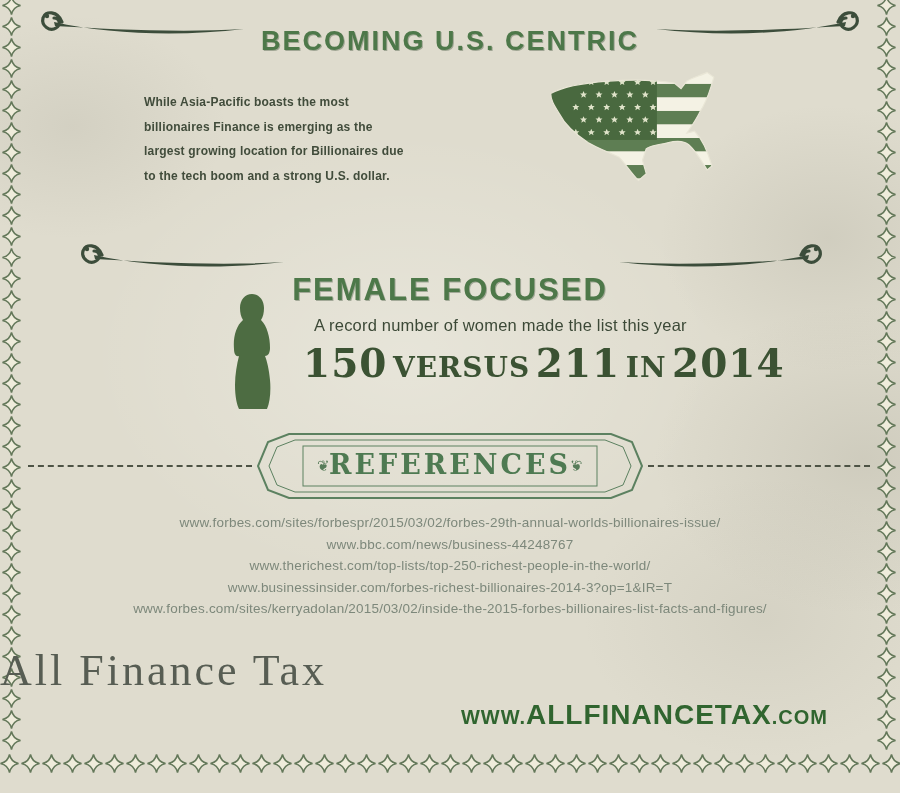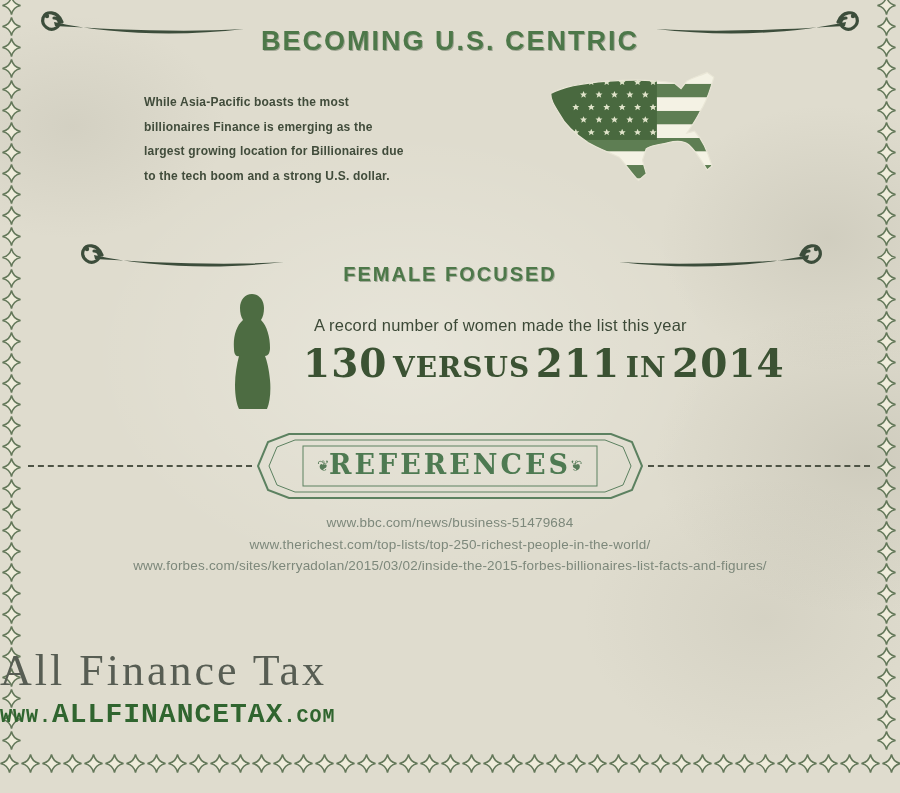--- a/index.html
+++ b/index.html
@@ -23,21 +23,21 @@
   
   .flourish{position:absolute;width:210px;height:34px;}
   .mirror{transform:scaleX(-1);}
   
   .sec-title{
     position:absolute;left:0;width:900px;text-align:center;
     font-weight:bold;color:#4d7849;letter-spacing:2px;
     text-shadow:1px 1px 0 rgba(44,66,40,.35);
   }
   #title-us{top:8px;font-size:27px;text-align:center;}
-  #title-female{top:246px;font-size:20px;}
+  #title-female{top:246px;font-size:31px;}
   
   .para{position:absolute;left:144px;top:90px;font-size:12px;font-weight:bold;
         color:#414c3b;line-height:24.5px;letter-spacing:.2px;}
   
   #usa-map{position:absolute;left:543px;top:70px;}
   
   #woman{position:absolute;left:222px;top:292px;}
   .lead{position:absolute;left:314px;top:316px;font-size:16.5px;font-weight:normal;color:#3c4937;letter-spacing:.2px;text-align:right;}
   .stat{position:absolute;left:303px;top:340px;font-family:"DejaVu Serif",serif;font-weight:bold;color:#3b5233;white-space:nowrap;}
   .stat .num{font-size:39px;letter-spacing:1px;}
@@ -55,22 +55,22 @@
   }
   .fleuron{position:absolute;top:26px;font-size:15px;color:#567b58;}
   .fleuron.l{left:62px;}
   .fleuron.r{right:62px;transform:scaleX(-1);}
   
   #urls{position:absolute;left:0;top:512px;width:900px;text-align:center;
         font-size:13.5px;line-height:21.5px;color:#7d887b;letter-spacing:.2px;}
   
   #brand{position:absolute;left:0;top:645px;width:900px;text-align:left;
          font-family:"Liberation Serif",serif;font-size:44px;color:#575d53;letter-spacing:3px;}
-  #website{position:absolute;left:0;top:699px;width:828px;text-align:left;
-           font-family:Liberation Mono, monospace;font-weight:bold;color:#30652f;white-space:nowrap;}
+  #website{position:absolute;left:0;top:699px;width:828px;text-align:right;
+           font-family:Liberation Sans, sans-serif;font-weight:bold;color:#30652f;white-space:nowrap;}
   #website .small{font-size:20px;text-transform:uppercase;letter-spacing:1px;}
   #website .big{font-size:28px;letter-spacing:1px;}
 </style>
 </head>
 <body>
 
 <div id="canvas">
 
   <div class="border-col left">
       <svg width="19" height="19" viewBox="0 0 20 20">
@@ -523,21 +523,21 @@
   <svg id="woman" width="60" height="118" viewBox="0 0 60 118">
     <path d="M30,2 C23,2 18,8 18,16 C18,21 19,25 21,28 C14,34 11,45 12,57
              C12,62 14,65 17,64 C15,72 13,82 13,93 C13,105 15,113 17,117
              L45,117 C48,110 49,99 48,88 C47,77 45,69 43,64 C46,64 48,61 48,56
              C48,45 45,34 39,28 C41,25 42,21 42,16 C42,8 37,2 30,2 Z" fill="#4d6c42"></path>
   </svg>
 
   <div class="lead">A record number of women made the list this year</div>
 
   <div class="stat">
-    <span class="num">130</span>
+    <span class="num">150</span>
     <span class="sc">versus</span>
     <span class="num">211</span>
     <span class="sc">in</span>
     <span class="num">2014</span>
   </div>
 
   <div class="dash l"></div>
   <div class="dash r"></div>
 
   <div id="banner">
@@ -545,22 +545,24 @@
       <path d="M34,3 H356 L377,11 L387,35 L377,59 L356,67 H34 L13,59 L3,35 L13,11 Z" fill="none" stroke="#5c8160" stroke-width="2"></path>
       <path d="M40,9 H350 L368,16 L376,35 L368,54 L350,61 H40 L22,54 L14,35 L22,16 Z" fill="none" stroke="#5c8160" stroke-width="1"></path>
       <rect x="48" y="15" width="294" height="40" fill="none" stroke="#5c8160" stroke-width="1"></rect>
     </svg>
     <div class="fleuron l">❦</div>
     <div class="fleuron r">❦</div>
     <div class="ref-title">REFERENCES</div>
   </div>
 
   <div id="urls">
-    <div>www.bbc.com/news/business-51479684</div>
+    <div>www.forbes.com/sites/forbespr/2015/03/02/forbes-29th-annual-worlds-billionaires-issue/</div>
+    <div>www.bbc.com/news/business-44248767</div>
     <div>www.therichest.com/top-lists/top-250-richest-people-in-the-world/</div>
+    <div>www.businessinsider.com/forbes-richest-billionaires-2014-3?op=1&amp;IR=T</div>
     <div>www.forbes.com/sites/kerryadolan/2015/03/02/inside-the-2015-forbes-billionaires-list-facts-and-figures/</div>
   </div>
 
   <div id="brand">All Finance Tax</div>
 
   <div id="website">
     <span class="small">www.</span><span class="big">ALLFINANCETAX</span><span class="small">.com</span>
   </div>
 
 </div>

